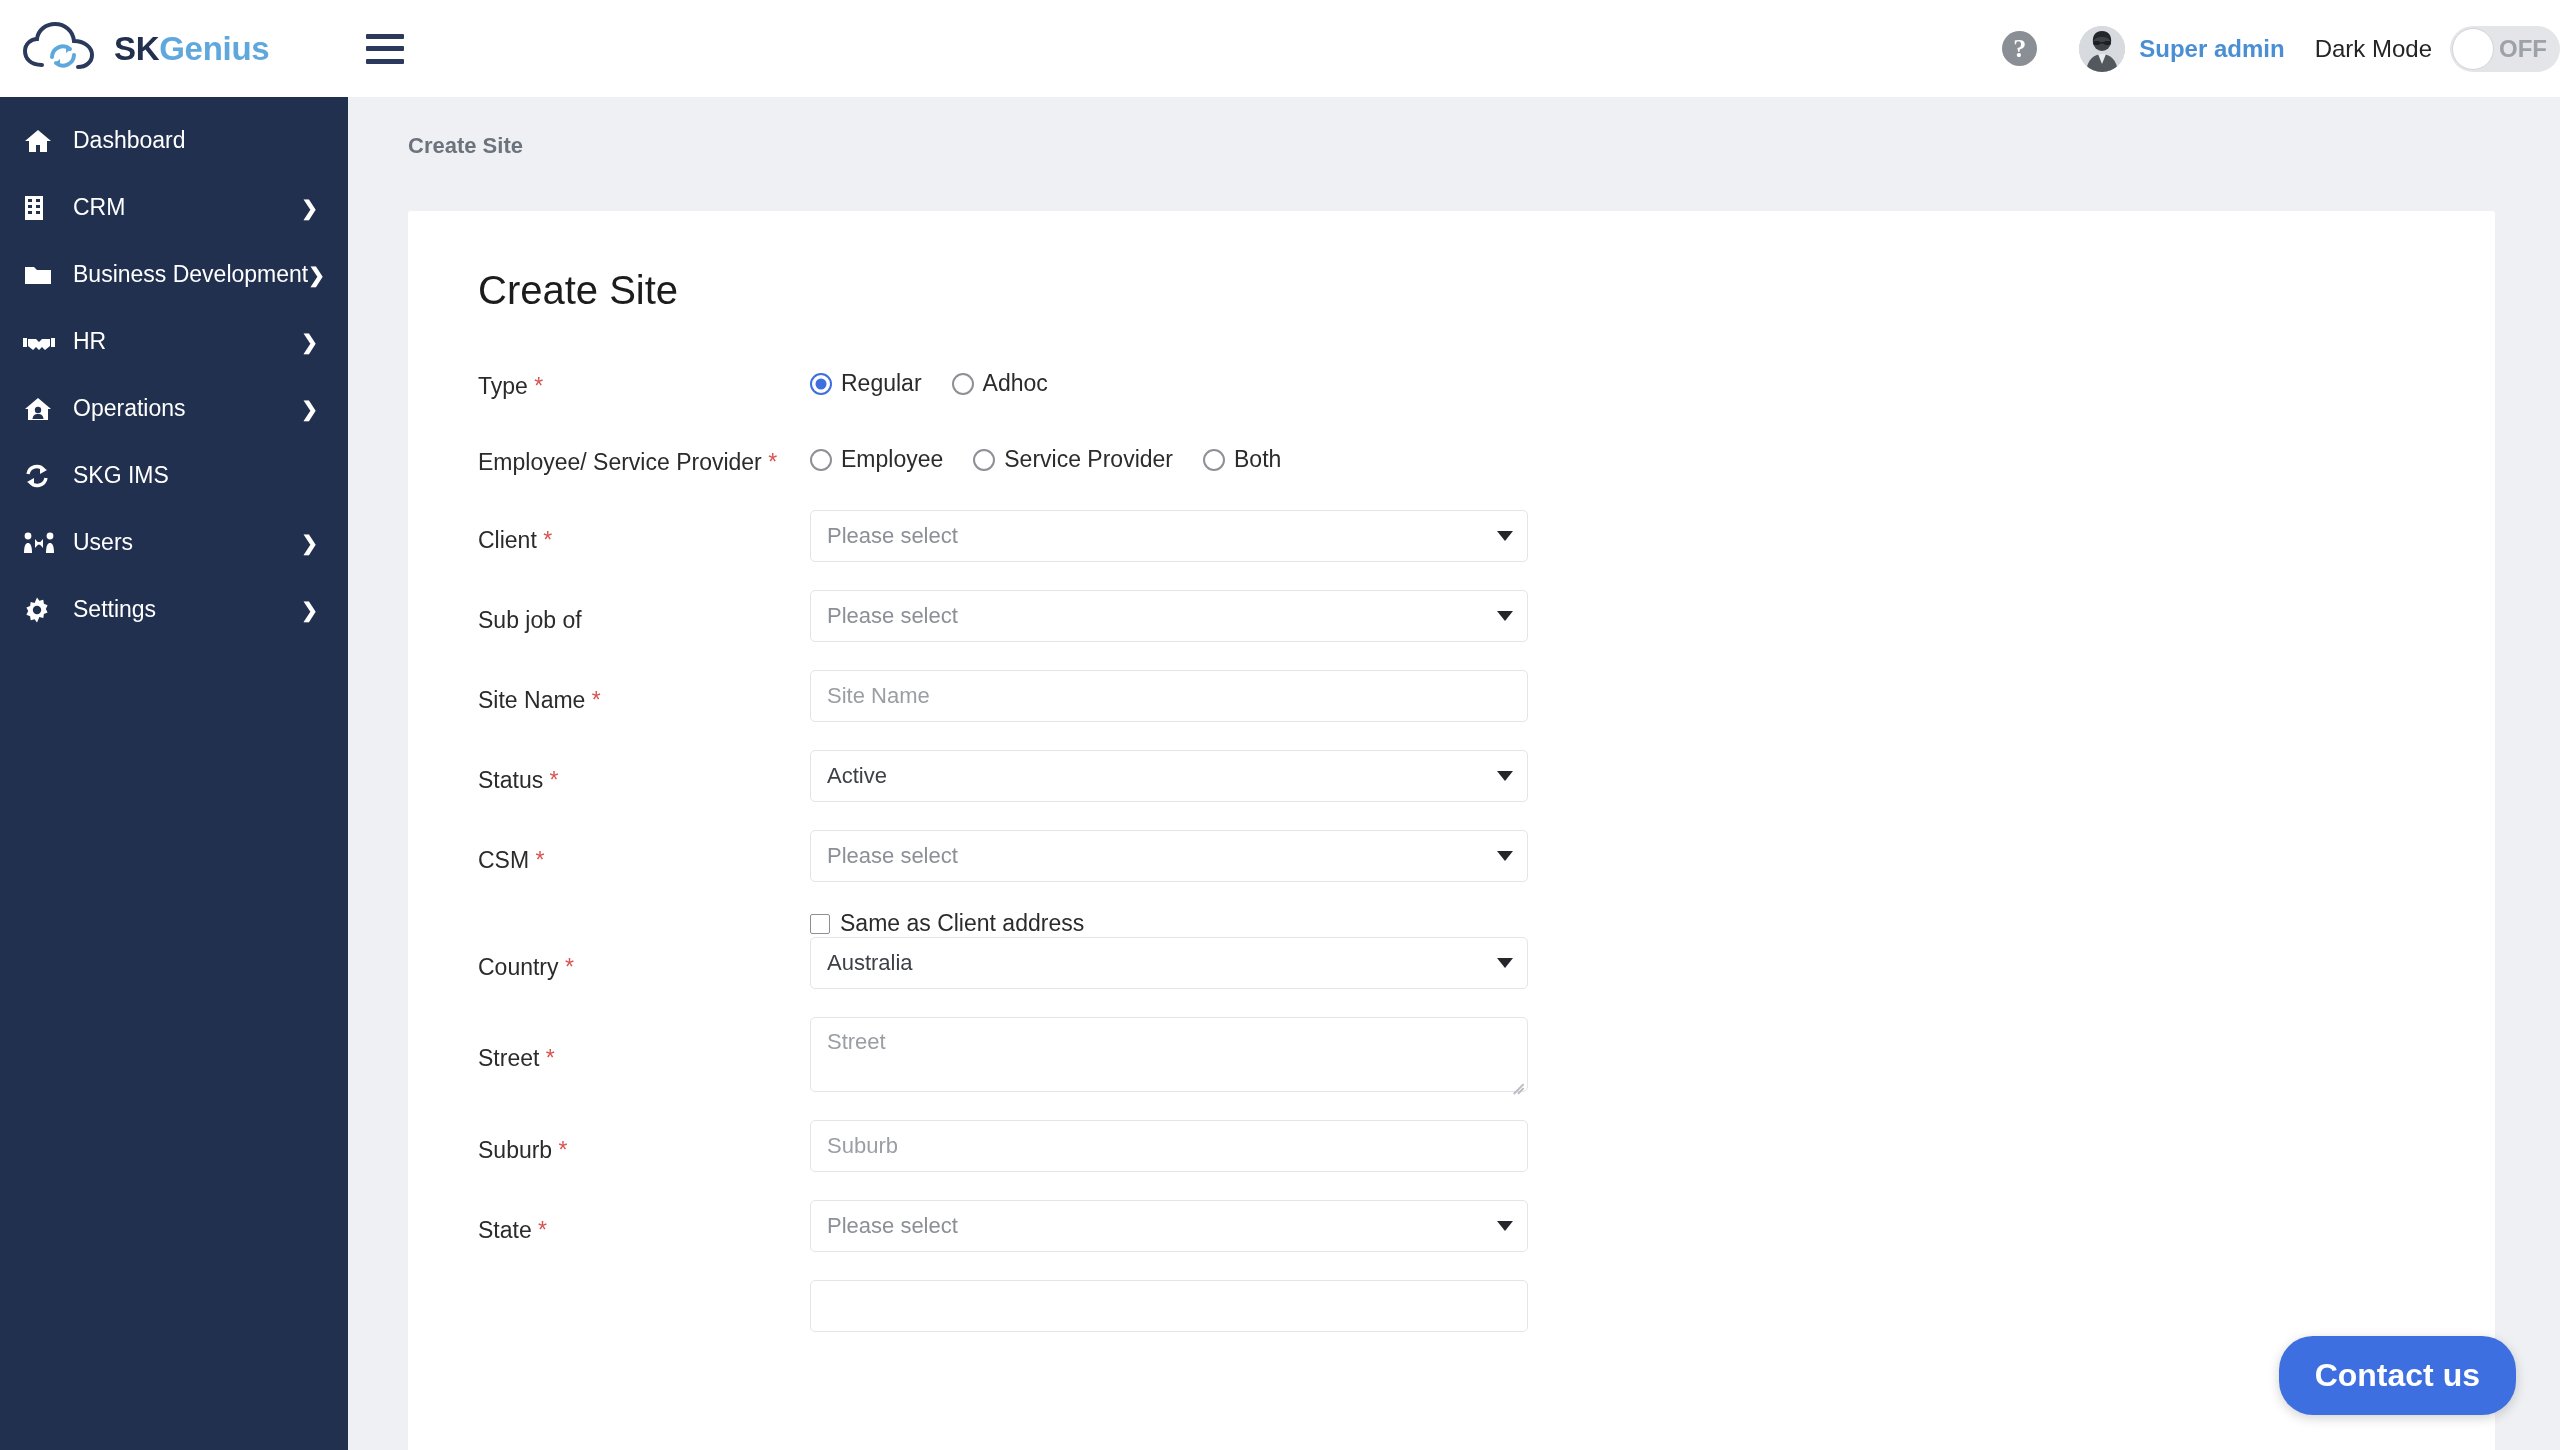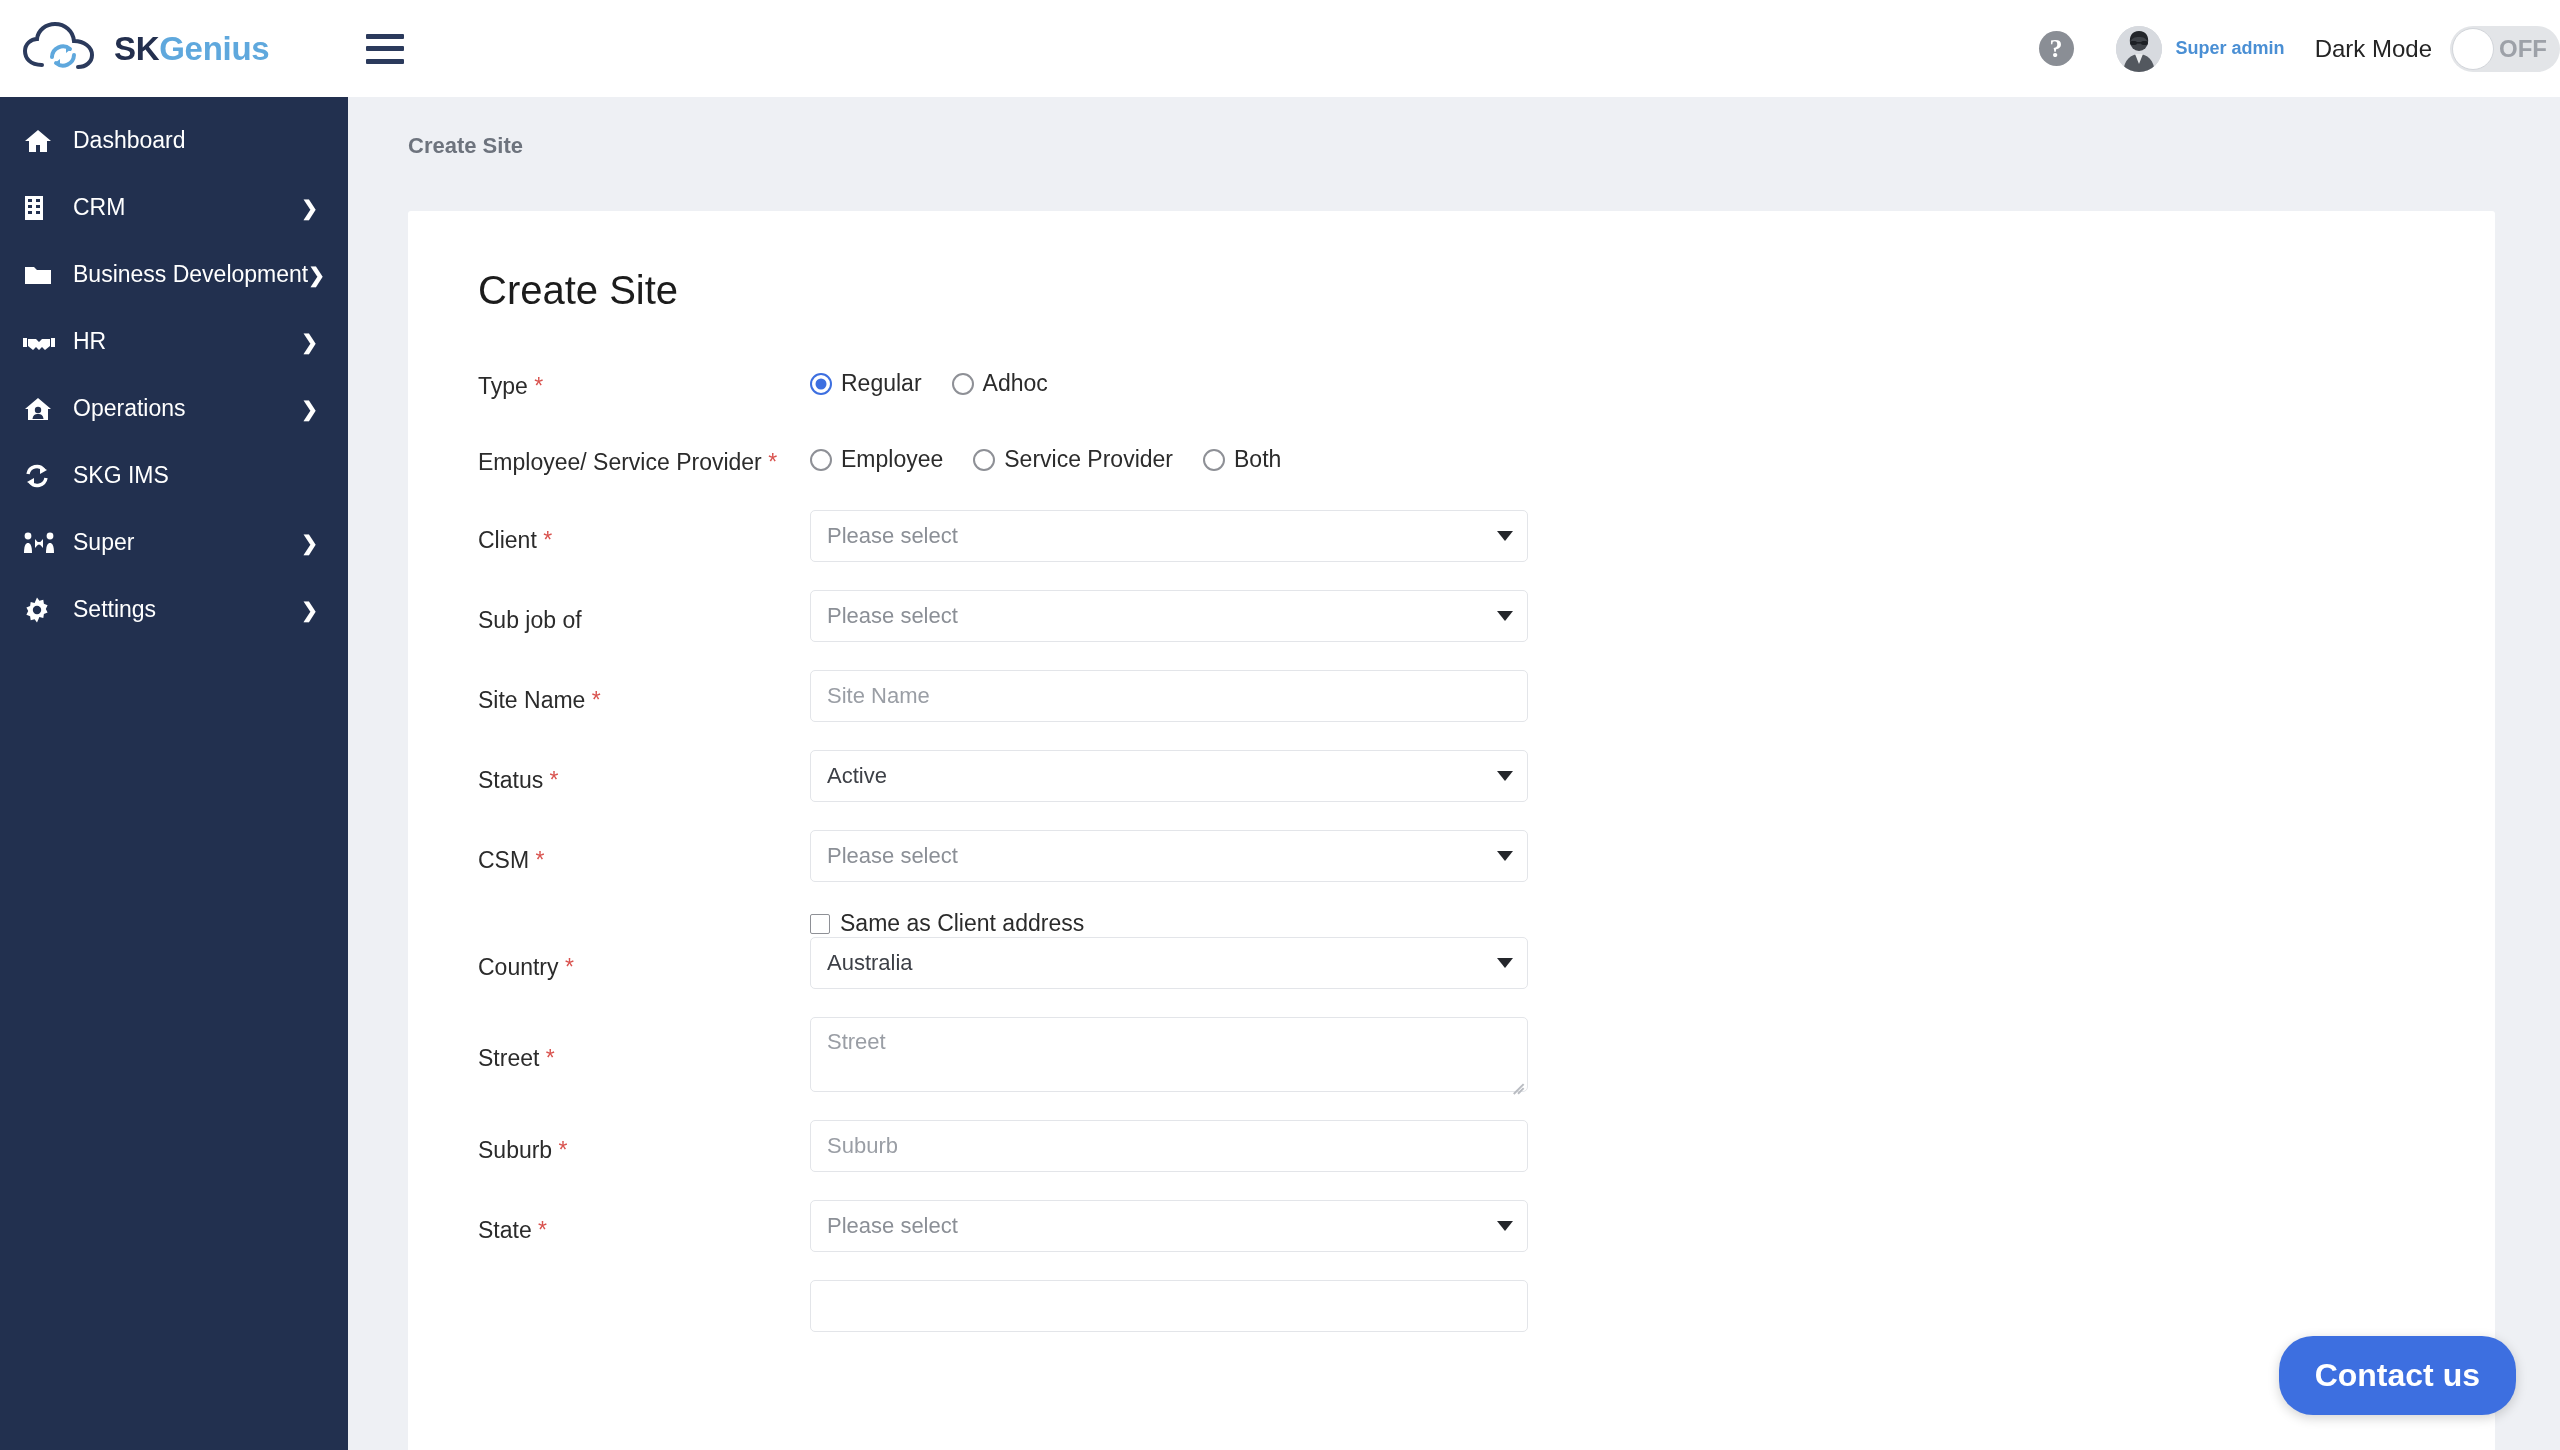--- a/index.html
+++ b/index.html
@@ -61,21 +61,21 @@
     font-family: "Liberation Serif", serif;
     margin-right: 42px;
   }
   .avatar {
     width: 46px; height: 46px; border-radius: 50%;
     overflow: hidden; flex-shrink: 0; margin-right: 14px;
     background: #cfd3d8;
     display: block;
   }
   .user-name {
-    color: #4a8fd4; font-size: 18px; font-weight: bold;
+    color: #4a8fd4; font-size: 24px; font-weight: bold;
     white-space: nowrap; cursor: pointer; margin-right: 30px;
   }
   .dark-mode-label {
     font-size: 24px; color: #252525; white-space: nowrap; margin-right: 18px;
   }
   .toggle {
     position: relative; width: 110px; height: 46px;
     background: #e3e5e8; border-radius: 23px;
     display: flex; align-items: center; cursor: pointer;
     margin-right: 0;
@@ -384,21 +384,21 @@
         <svg width="32" height="24" viewBox="0 0 32 24">
             <circle cx="5" cy="5" r="3.4" fill="#ffffff"></circle>
             <path d="M1 22 C1 14 3 12 5 12 C7 12 9 14 9 22 Z" fill="#ffffff"></path>
             <circle cx="27" cy="5" r="3.4" fill="#ffffff"></circle>
             <path d="M23 22 C23 14 25 12 27 12 C29 12 31 14 31 22 Z" fill="#ffffff"></path>
             <rect x="12" y="11" width="8" height="2.6" fill="#ffffff"></rect>
             <path d="M12 8 L12 17 L16 12.5 Z" fill="#ffffff"></path>
             <path d="M20 8 L20 17 L16 12.5 Z" fill="#ffffff"></path>
           </svg>
       </span>
-      <span class="nav-label">Super</span>
+      <span class="nav-label">Users</span>
       <span class="nav-chevron">❯</span>
     </div>
 
     <div class="nav-item">
       <span class="nav-icon">
         <svg width="28" height="28" viewBox="0 0 28 28">
             <path d="M14 1.5 l2.4 3.2 l3.9-0.9 l0.6 4 l3.7 1.5 l-1.8 3.6 l1.8 3.6 l-3.7 1.5 l-0.6 4 l-3.9-0.9 L14 26.5 l-2.4-3.2 l-3.9 0.9 l-0.6-4 l-3.7-1.5 l1.8-3.6 l-1.8-3.6 l3.7-1.5 l0.6-4 l3.9 0.9 Z" fill="#ffffff"></path>
             <circle cx="14" cy="14" r="4.2" fill="#22304f"></circle>
           </svg>
       </span>

